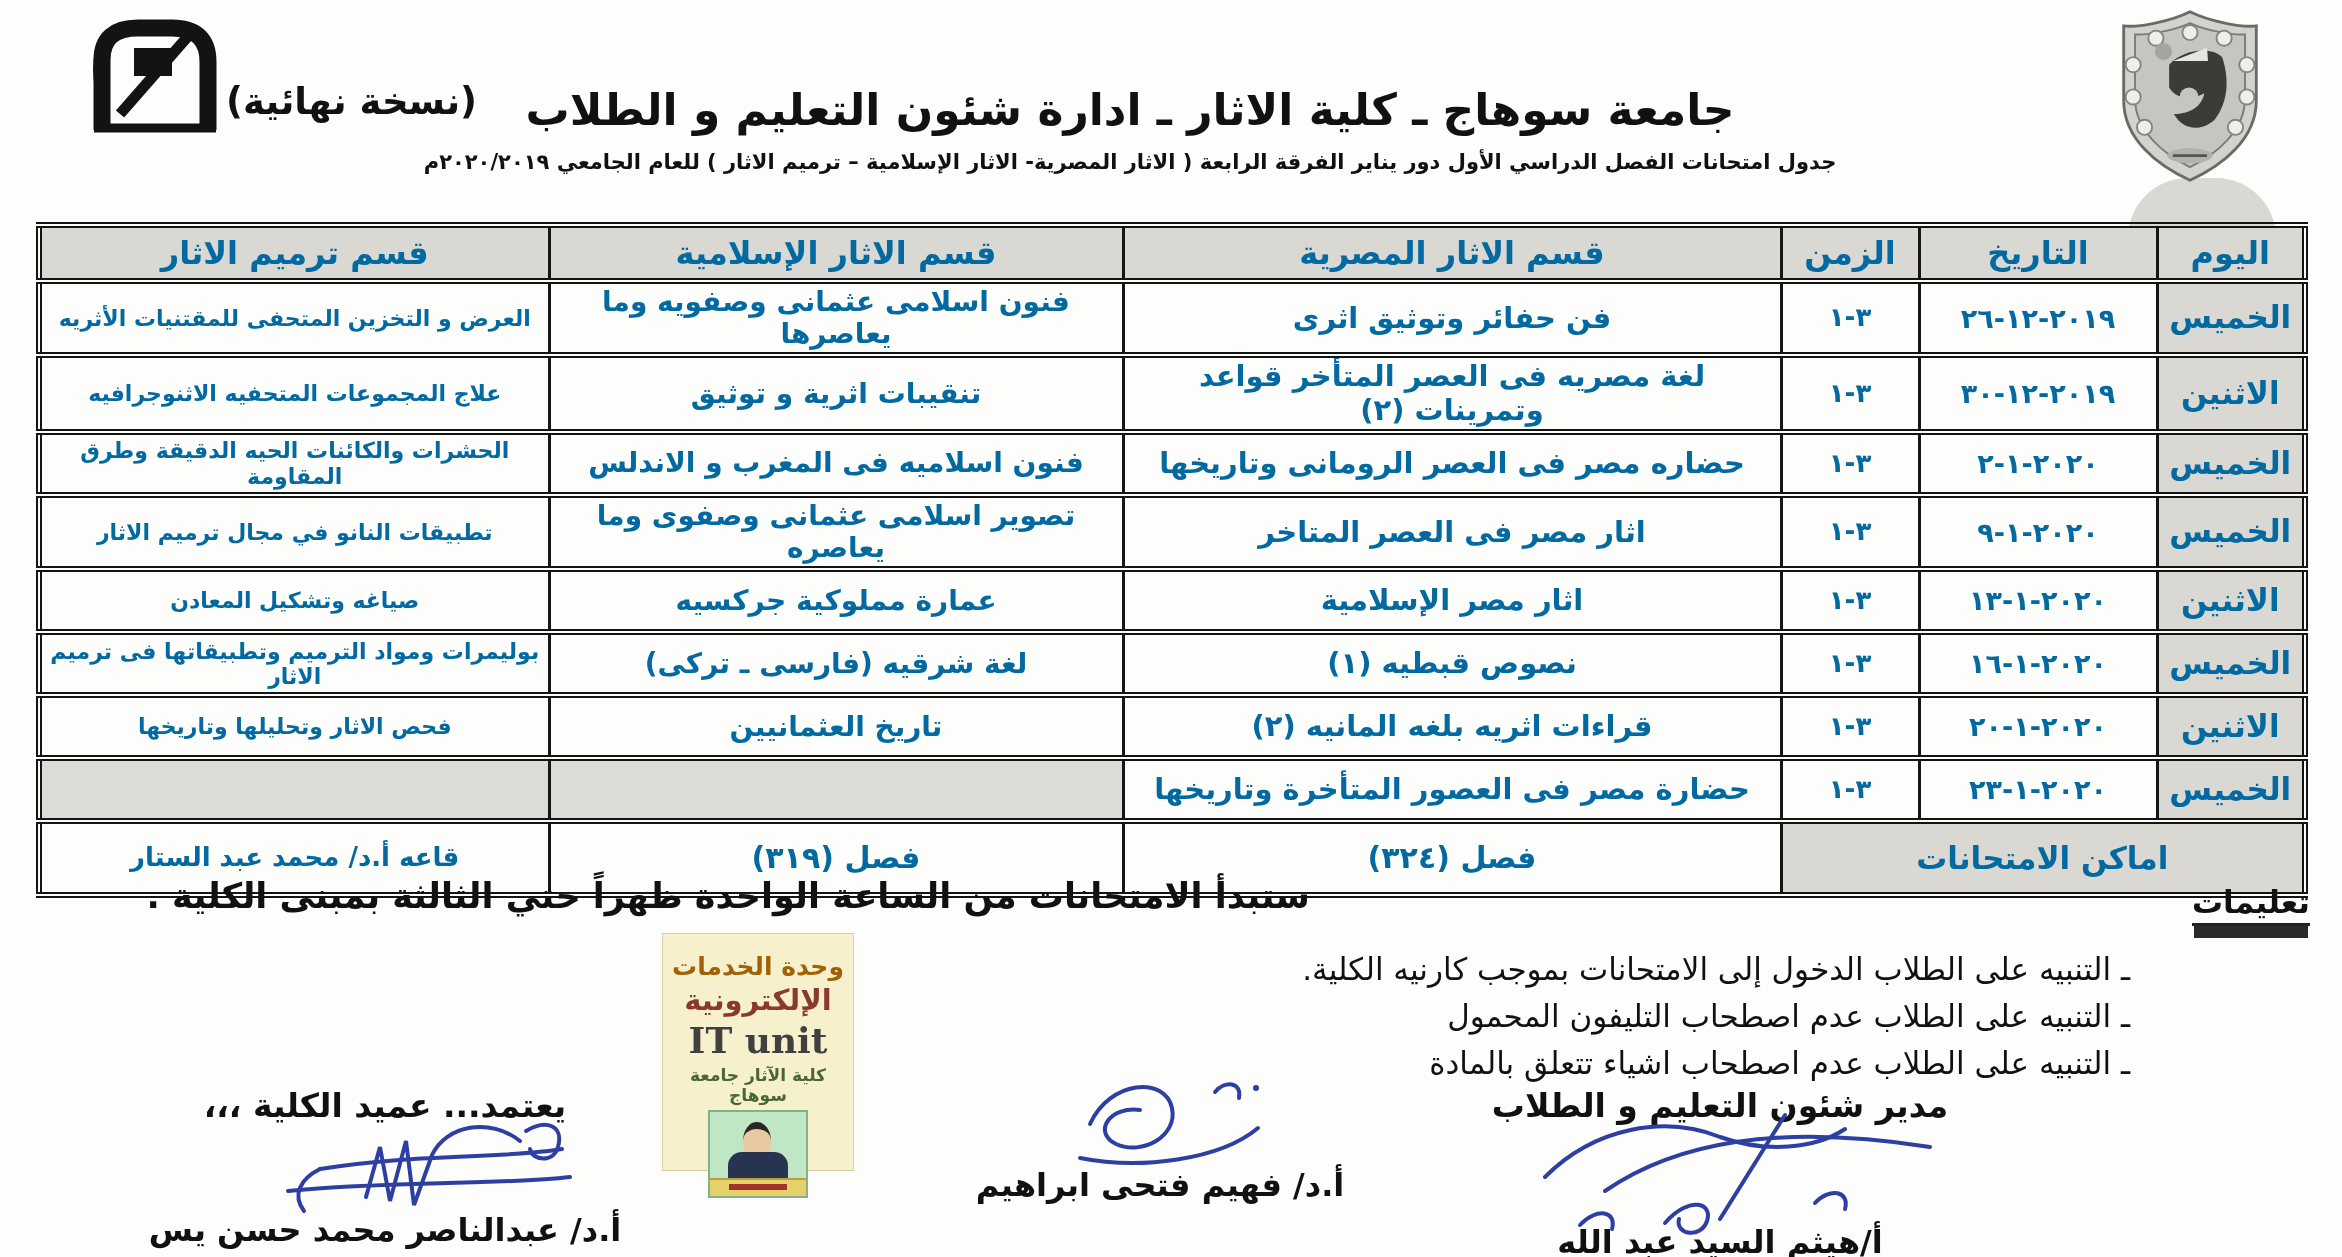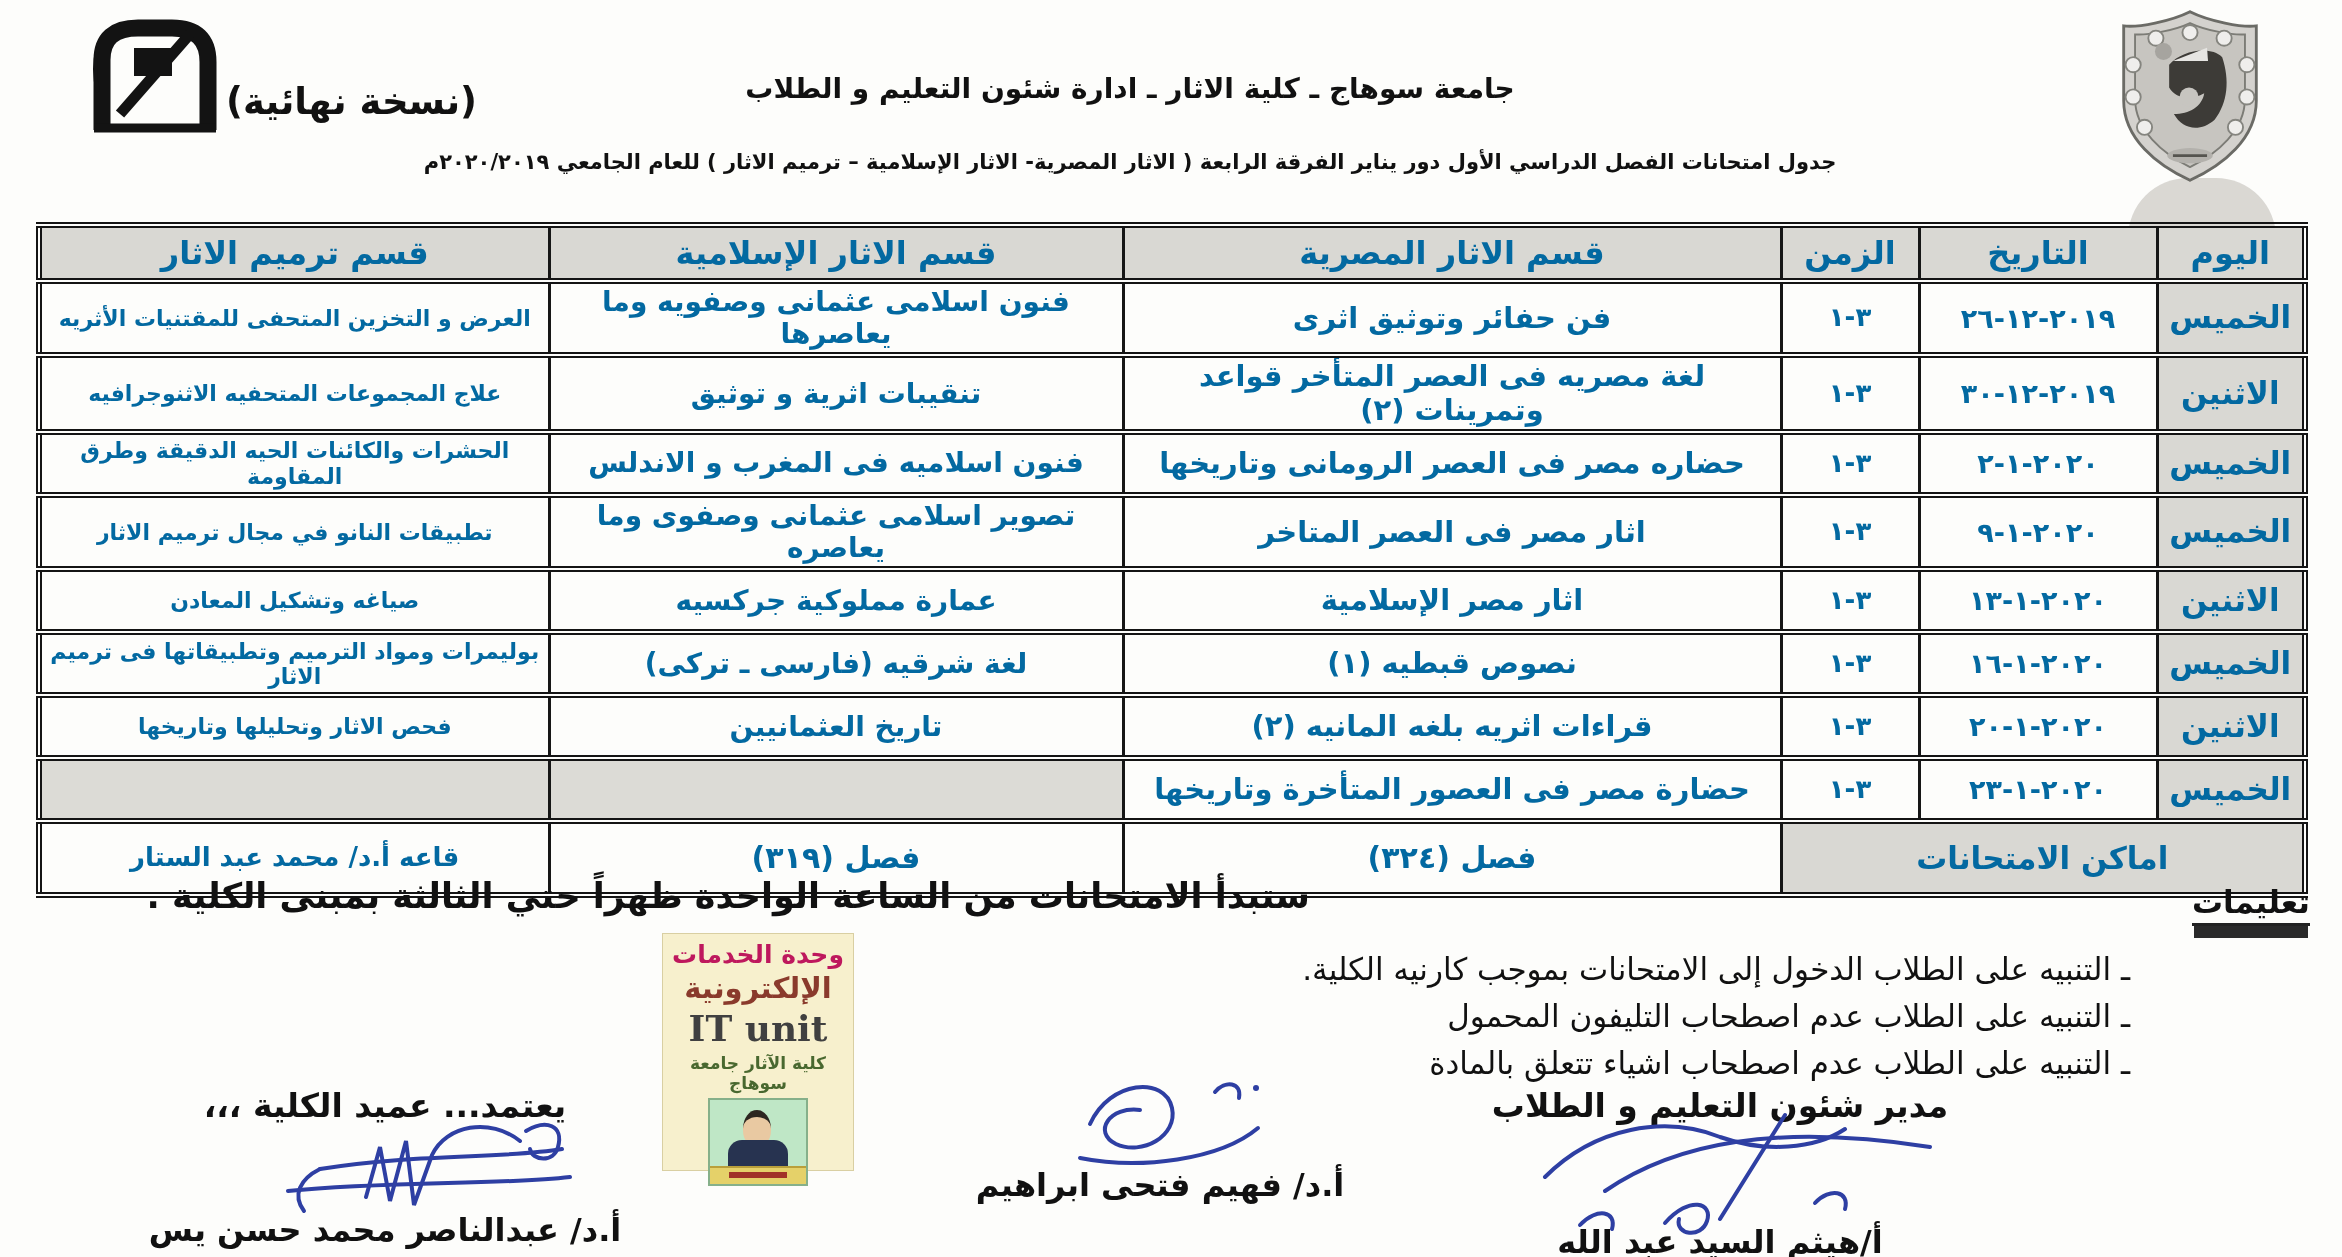--- a/index.html
+++ b/index.html
@@ -5,22 +5,22 @@
   html,body{margin:0;padding:0;}
   body{background:#e8e8e6;}
   .page{
     position:relative;width:2342px;height:1257px;overflow:hidden;
     background:#fdfdfb;
     font-family:"DejaVu Sans","Liberation Sans",sans-serif;
     direction:rtl;color:#111;
   }
   
   .final-copy{position:absolute;left:218px;top:80px;font-size:37px;font-weight:bold;padding-left:8px;}
-  .hdr1{position:absolute;left:300px;top:72px;width:1660px;text-align:center;
-        font-size:28px;font-weight:bold;white-space:nowrap;}
+  .hdr1{position:absolute;left:300px;top:84px;width:1660px;text-align:center;
+        font-size:44px;font-weight:bold;white-space:nowrap;}
   .hdr2{position:absolute;left:200px;top:150px;width:1860px;text-align:center;
         font-size:21px;font-weight:bold;white-space:nowrap;}
   .logo{position:absolute;left:86px;top:18px;}
   .emblem{position:absolute;left:2114px;top:6px;}
   .dome{position:absolute;left:2128px;top:178px;width:148px;height:60px;
         background:#cdcbc6;border-radius:74px 74px 0 0;opacity:.75;}
   
   table.schedule{position:absolute;left:36px;top:222px;width:2266px;
     border-collapse:collapse;table-layout:fixed;border:6px double #141414;}
   .schedule th,.schedule td{
@@ -47,21 +47,21 @@
     padding-bottom:3px;border-bottom:3px solid #222;
     box-shadow:0 8px 0 -2px #2a2a2a,0 14px 0 -2px #2a2a2a;}
   .notes-main{position:absolute;left:360px;top:876px;width:950px;text-align:center;
     font-size:35px;font-weight:bold;white-space:nowrap;}
   .bullets{position:absolute;right:212px;top:946px;width:1400px;text-align:right;
     font-size:31px;line-height:47px;}
   .bullets div{white-space:nowrap;}
   
   .stamp{position:absolute;left:662px;top:933px;width:190px;height:236px;
     background:#f7f0cd;border:1px solid #d9cfa2;text-align:center;direction:rtl;}
-  .stamp .s1{font-size:25px;font-weight:bold;color:#be185d;margin-top:6px;}
+  .stamp .s1{font-size:25px;font-weight:bold;color:#a16207;margin-top:18px;}
   .stamp .s2{font-size:29px;font-weight:bold;color:#8a3a2c;margin-top:2px;}
   .stamp .s3{font-size:36px;font-weight:bold;color:#404040;margin-top:2px;
     font-family:"DejaVu Serif","Liberation Serif",serif;}
   .stamp .s4{font-size:17px;font-weight:bold;color:#49682f;margin-top:4px;}
   .photo{position:relative;width:96px;height:84px;margin:5px auto 0;
     background:#bfe7c6;border:2px solid #86b08a;overflow:hidden;}
   .photo .head{position:absolute;left:33px;top:10px;width:28px;height:30px;
     border-radius:50% 50% 45% 45%;background:#e9c9a2;border-top:7px solid #2c2620;}
   .photo .body{position:absolute;left:18px;top:40px;width:60px;height:44px;
     background:#273350;border-radius:14px 14px 0 0;}

